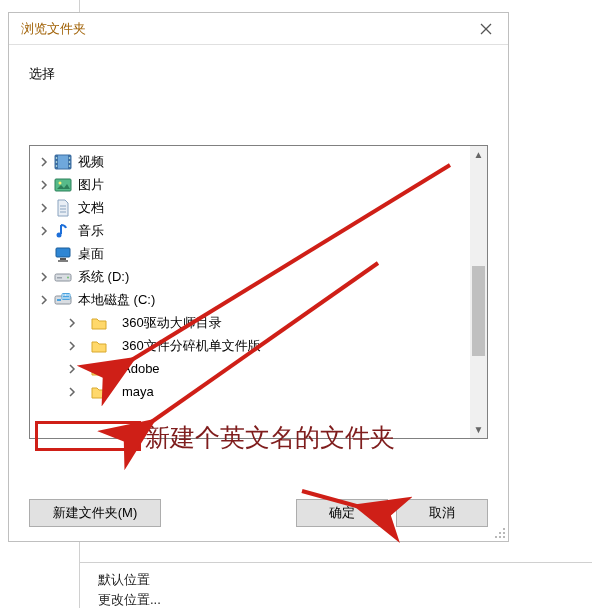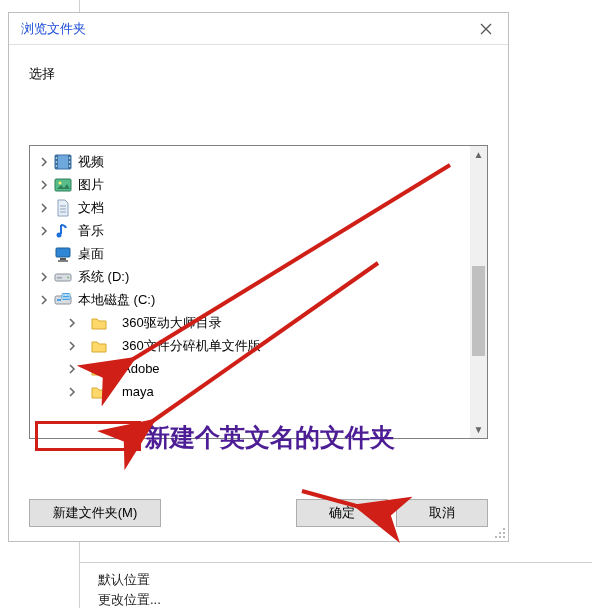--- a/index.html
+++ b/index.html
@@ -30,21 +30,21 @@
     border: 1px solid #bfbfbf;
   }
   .titlebar {
     height: 32px;
     display: flex;
     align-items: center;
     justify-content: space-between;
     padding: 0 0 0 12px;
     border-bottom: 1px solid #e0e0e0;
   }
-  .title-text { font-size: 13px; color: #1d4ed8; }
+  .title-text { font-size: 13px; color: #a16207; }
   .close-btn {
     width: 44px; height: 32px;
     display: flex; align-items: center; justify-content: center;
     color: #666; font-size: 16px;
     cursor: pointer;
   }
   .close-btn svg { width: 12px; height: 12px; }
   .prompt {
     padding: 20px 0 8px 20px;
     font-size: 13px;
@@ -104,23 +104,23 @@
     flex-shrink: 0;
   }
   .label { font-size: 13px; }
   .highlight-box {
     position: absolute;
     border: 3px solid #cf1f17;
     pointer-events: none;
   }
   .annotation {
     position: absolute;
-    color: #4c1d95;
+    color: #7f1d1d;
     font-size: 25px;
-    font-weight: 700;
+    font-weight: 400;
     white-space: nowrap;
     pointer-events: none;
   }
   .btn-row {
     position: absolute;
     left: 20px; right: 20px; bottom: 14px;
     display: flex;
     gap: 8px;
   }
   .spacer { flex: 1; }

